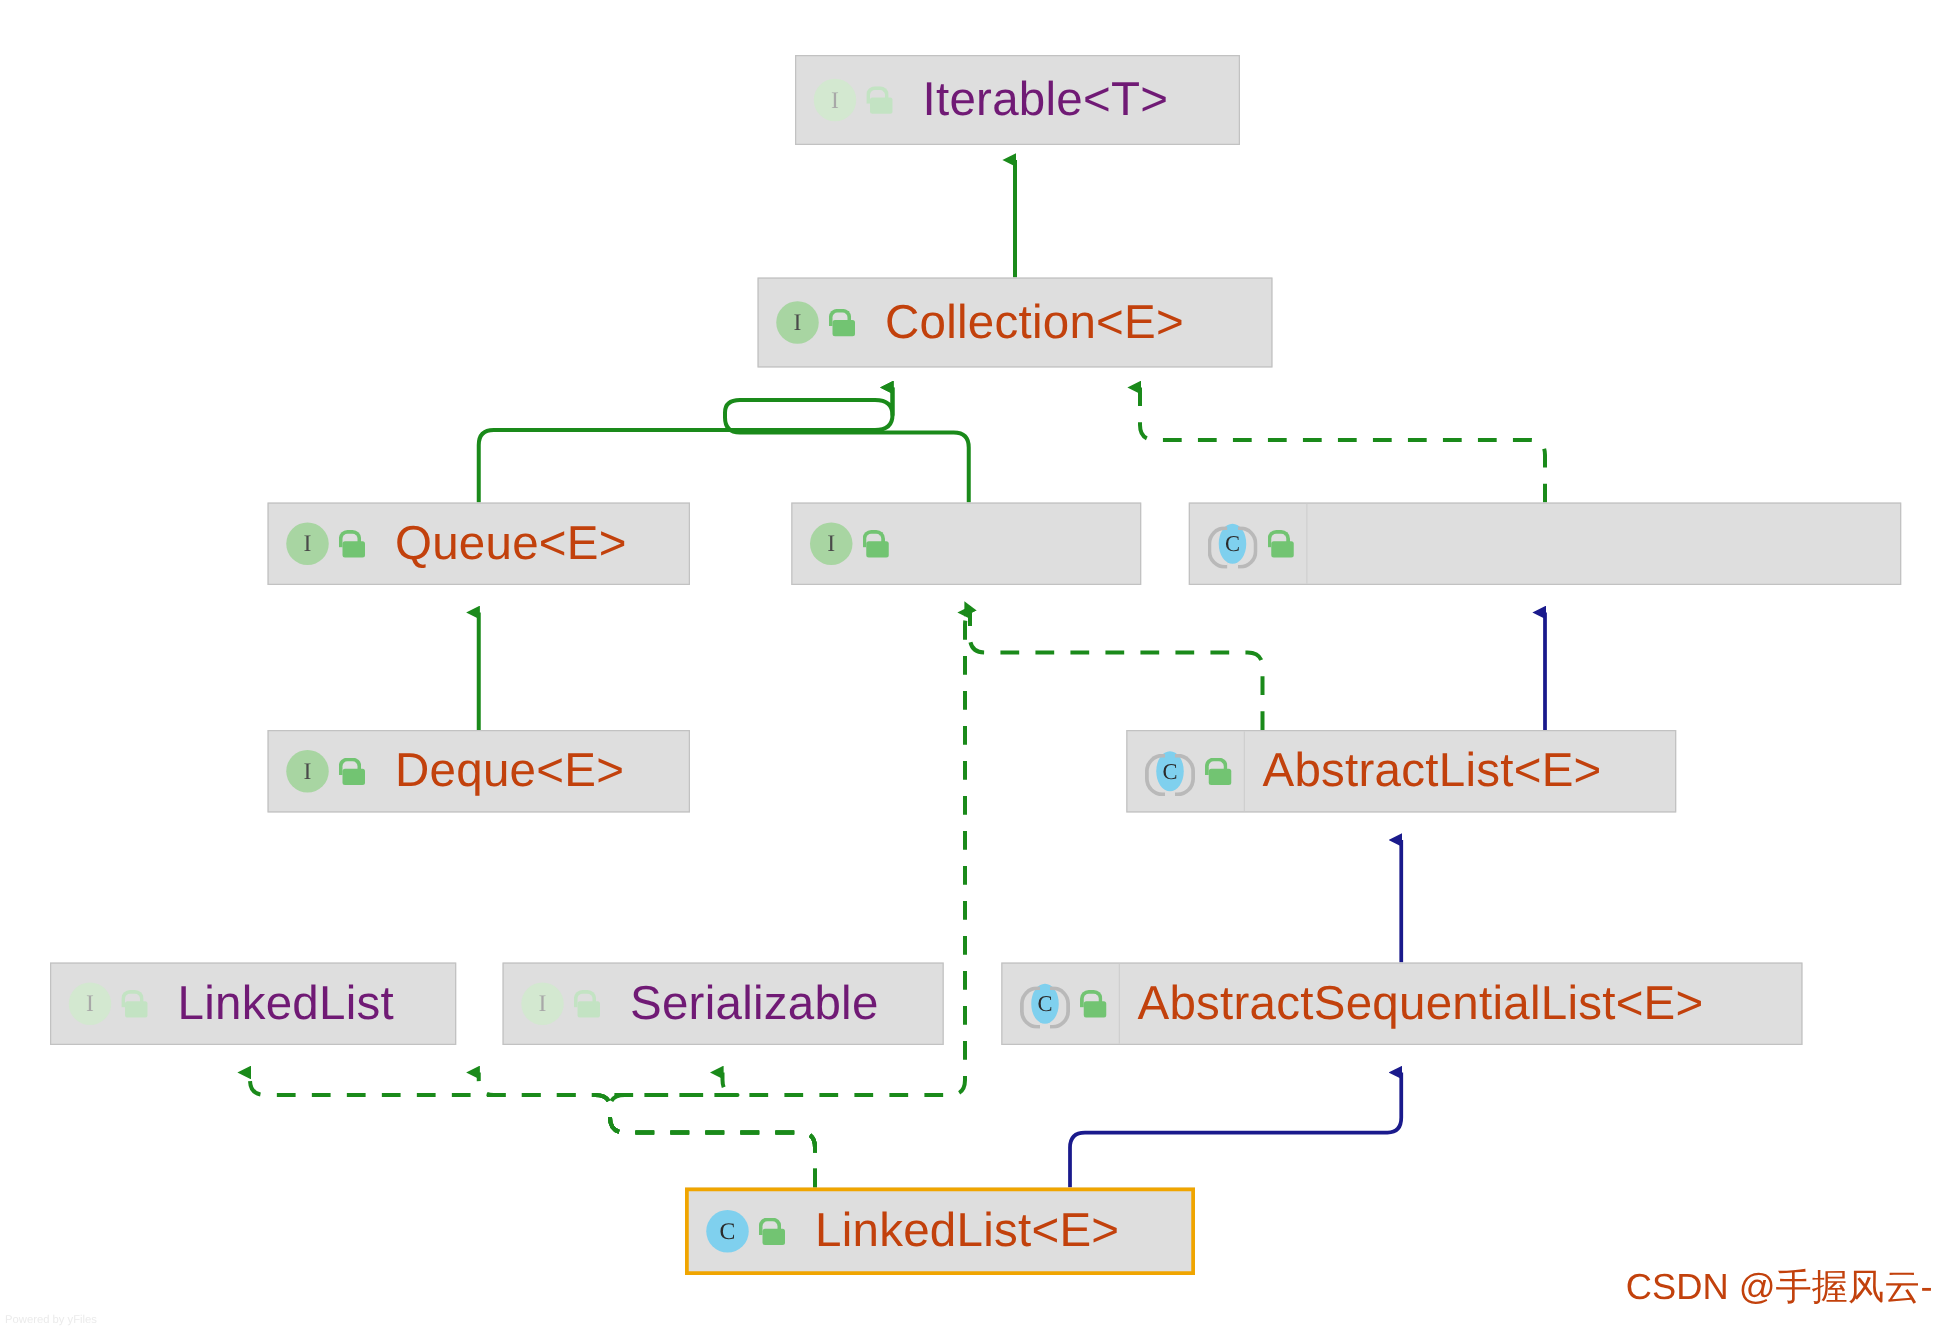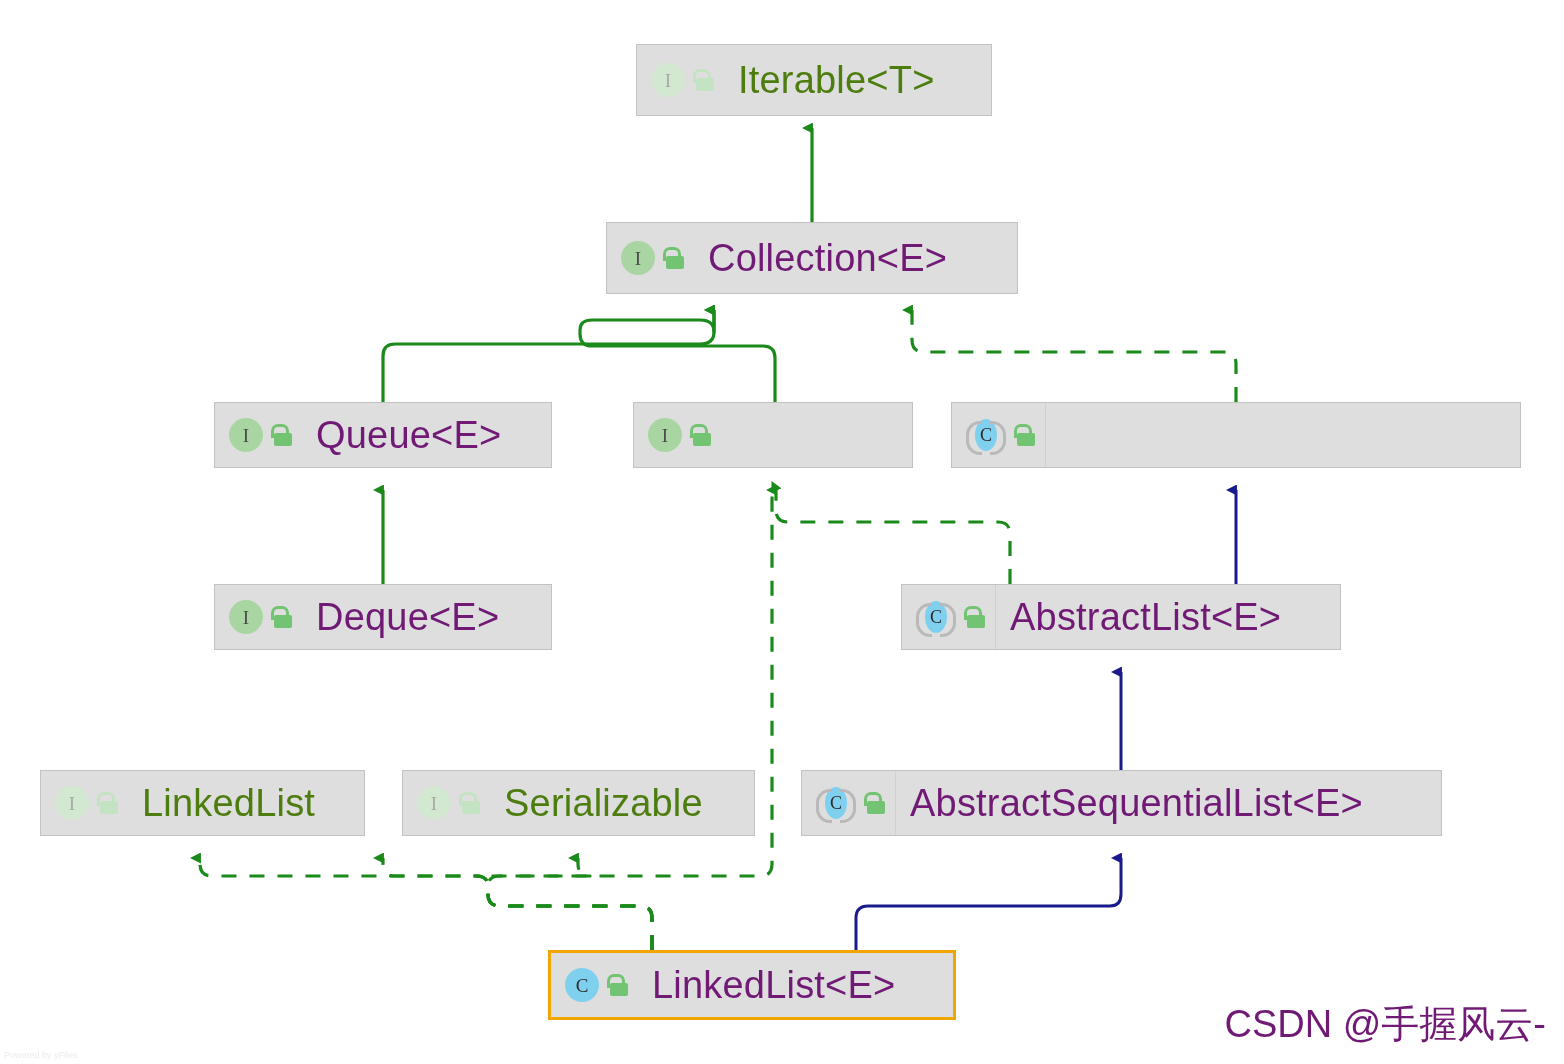--- a/index.html
+++ b/index.html
@@ -33,27 +33,27 @@
     flex:0 0 auto;
     height:100%;
     box-sizing:border-box;
   }
   .node.has-divider .icons{
     border-right:1px solid #cfcfcf;
   }
   .node .label{
     flex:1 1 auto;
     padding:0 16px 0 14px;
-    color:#701a75;
+    color:#c2410c;
     font-size:38px;
     letter-spacing:.2px;
     white-space:nowrap;
     line-height:1;
   }
-  .node.dim .label{color:#4d7c0f;}
+  .node.dim .label{color:#701a75;}
 
   
   .ic-interface{
     width:34px;height:34px;border-radius:50%;
     background:#a8d5a2;
     display:flex;align-items:center;justify-content:center;
     flex:0 0 auto;
   }
   .ic-interface span{
     font-family:"Liberation Serif","DejaVu Serif",serif;
@@ -111,22 +111,22 @@
     border:3px solid #72c472;
     border-bottom:none;
     border-radius:7px 7px 0 0;
   }
   .dim .ic-lock .body{background:#c3e3c3;}
   .dim .ic-lock .shackle{border-color:#c3e3c3;}
 
   .watermark{
     position:absolute;
     right:18px;bottom:14px;
-    font-size:38px;
-    color:#701a75;
+    font-size:29px;
+    color:#c2410c;
     white-space:nowrap;
     z-index:9;
   }
   .powered{
     position:absolute;
     left:4px;bottom:4px;
     font-size:9px;
     color:#ebebeb;
     white-space:nowrap;
     z-index:9;

